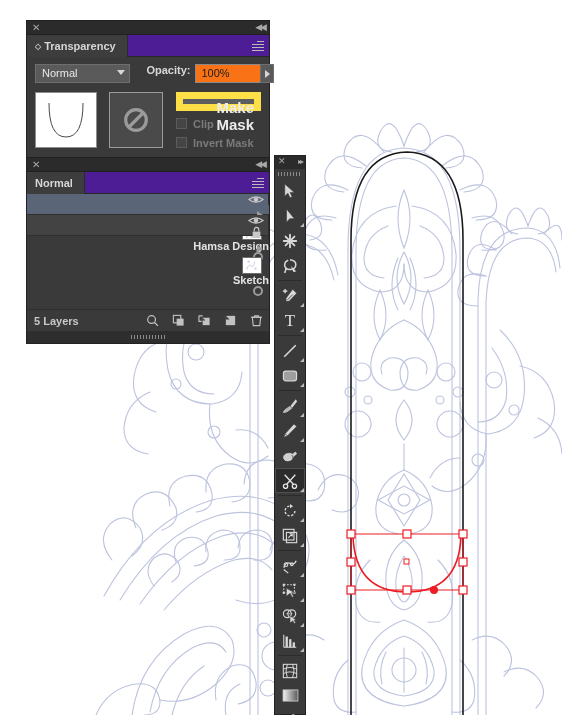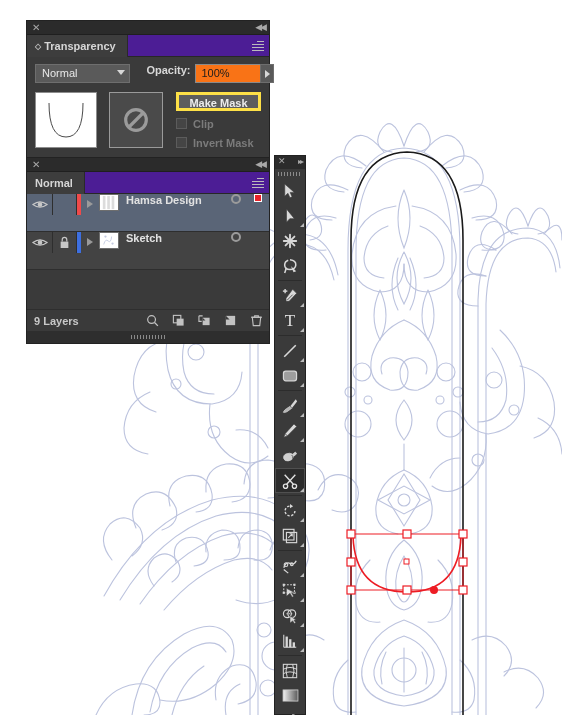--- a/index.html
+++ b/index.html
@@ -87,36 +87,36 @@
     border: 1px solid #8d8d8d;
   }
   .thumb-mask {
     width: 62px; height: 56px; background: #4a4a4a;
     border: 1px solid #9a9a9a; margin-left: 12px;
     display: flex; align-items: center; justify-content: center;
   }
   .tp-right { margin-left: 13px; width: 85px; }
   .make-mask-btn {
     width: 85px; height: 19px; background: #5d5d5d;
-    border: 3px solid #fde047; color: #ececec;
-    font-size: 11px; font-weight: bold; text-align: center; line-height: 17px;
+    border: 7px solid #fde047; color: #ececec;
+    font-size: 15px; font-weight: bold; text-align: right; line-height: 17px;
   }
   .chk-row { display: flex; align-items: flex-start; margin-top: 7px; }
   .chk-box {
     width: 11px; height: 11px; background: #454545;
     border: 1px solid #5c5c5c; margin-right: 6px;
   }
   .chk-label { color: #7b7b7b; font-size: 11px; font-weight: bold; }
 
   
   #layers-panel { left: 26px; top: 157px; width: 244px; height: 187px; }
   .layers-list { background: #3a3a3a; height: 120px; }
   .layer-row {
-    height: 38px; display: flex; align-items: flex-start;
-    border-bottom: 1px solid #2e2e2e; position: relative;
+    height: 21px; display: flex; align-items: flex-end;
+    border-bottom: 1px solid #2e2e2e; position: relative; flex-direction: column;
   }
   .layer-row.selected { background: #5a6577; }
   .layer-row.normal { background: #434343; }
   .cell-eye {
     width: 26px; height: 21px; display: flex;
     align-items: center; justify-content: center;
     border-right: 1px solid #2e2e2e;
   }
   .cell-lock {
     width: 24px; height: 21px; display: flex;
@@ -482,21 +482,21 @@
       </span>
       <span class="layer-name">Sketch</span>
       <span class="cell-target">
           <i class="target-ring"></i>
         </span>
       <span class="cell-sel"></span>
     </div>
   </div>
 
   <div class="layers-footer">
-    <span class="layers-count">9 Layers</span>
+    <span class="layers-count">5 Layers</span>
     <span class="footer-icon">
       <svg viewBox="0 0 14 14" width="13" height="13">
         <circle cx="6" cy="6" r="4.2" fill="none" stroke="#c2c2c2" stroke-width="1.3"></circle>
         <line x1="9.2" y1="9.2" x2="12.8" y2="12.8" stroke="#c2c2c2" stroke-width="1.4"></line>
       </svg>
     </span>
     <span class="footer-icon">
       <svg viewBox="0 0 14 14" width="13" height="13">
         <rect x="1.5" y="1.5" width="8" height="8" fill="none" stroke="#c2c2c2" stroke-width="1.2"></rect>
         <rect x="5" y="5" width="7.5" height="7.5" fill="#c2c2c2"></rect>

